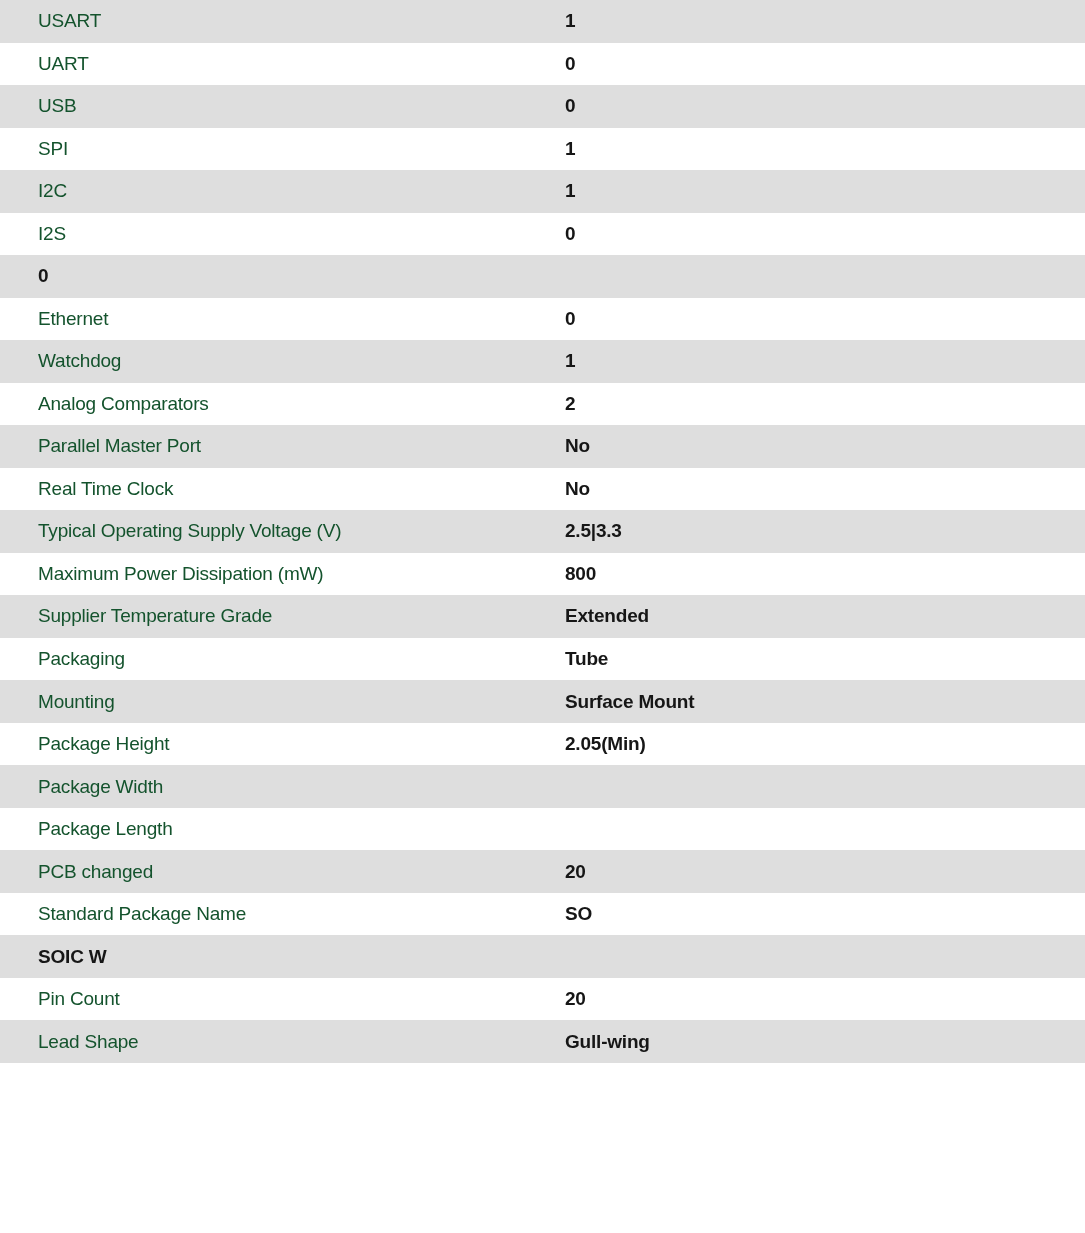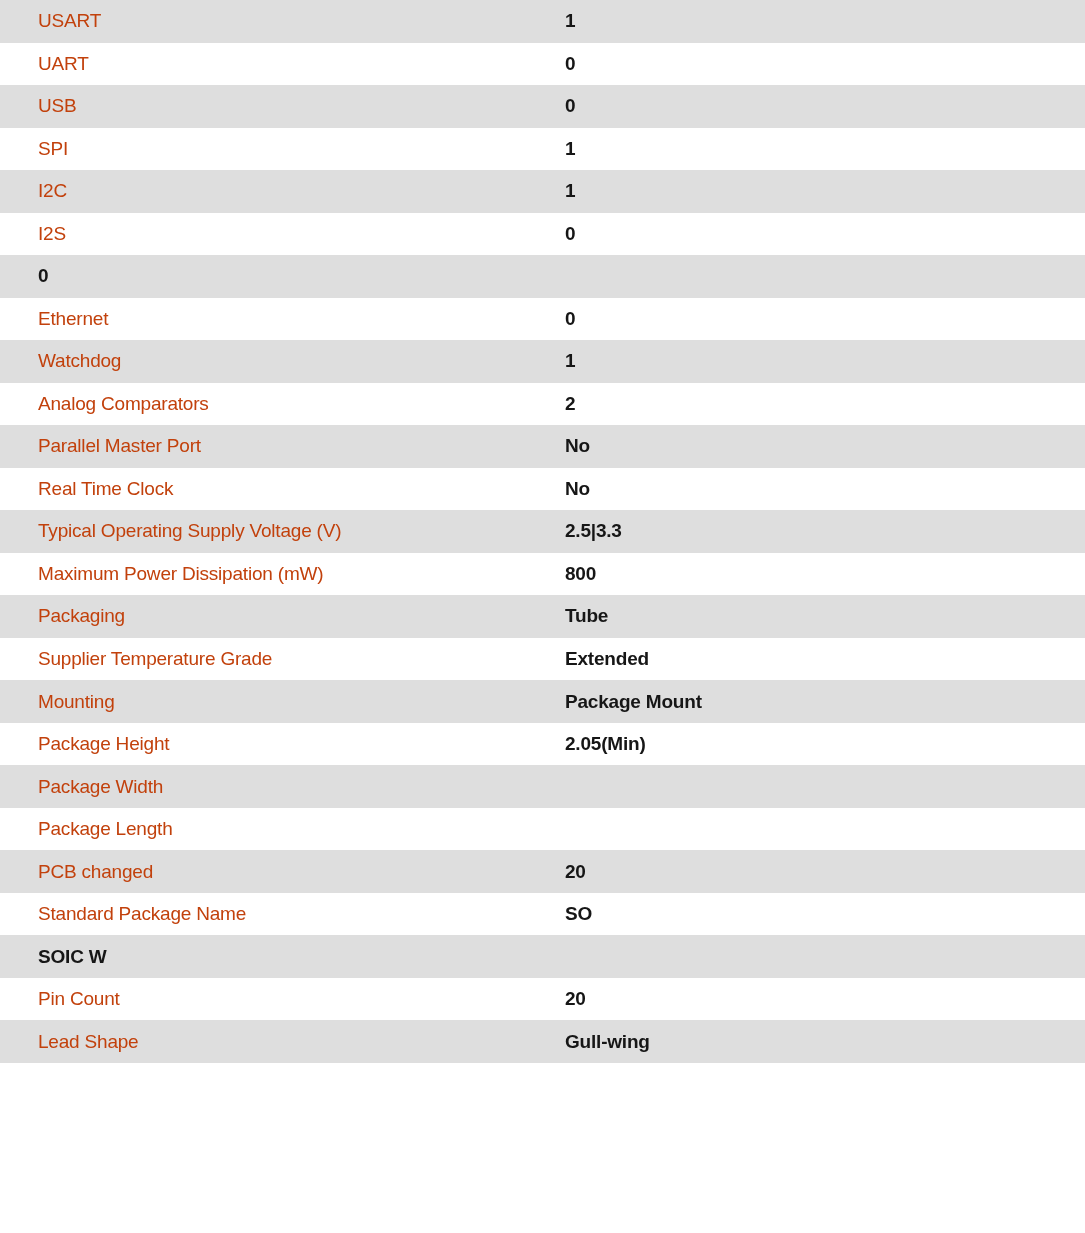--- a/index.html
+++ b/index.html
@@ -24,21 +24,21 @@
     padding-left: 38px;
     background: #ffffff;
   }
   .row:nth-child(odd) {
     background: #dedede;
   }
   .label {
     flex: 0 0 527px;
     font-size: 19px;
     font-weight: 400;
-    color: #c2410c;
+    color: #14532d;
     letter-spacing: -0.2px;
     white-space: nowrap;
   }
   .value {
     flex: 1 1 auto;
     font-size: 19px;
     font-weight: 700;
     color: #161616;
     letter-spacing: -0.2px;
     white-space: nowrap;
@@ -97,30 +97,30 @@
   </div>
   <div class="row">
     <span class="label">Typical Operating Supply Voltage (V)</span>
     <span class="value">2.5|3.3</span>
   </div>
   <div class="row">
     <span class="label">Maximum Power Dissipation (mW)</span>
     <span class="value">800</span>
   </div>
   <div class="row">
+    <span class="label">Supplier Temperature Grade</span>
+    <span class="value">Extended</span>
+  </div>
+  <div class="row">
     <span class="label">Packaging</span>
     <span class="value">Tube</span>
   </div>
   <div class="row">
-    <span class="label">Supplier Temperature Grade</span>
-    <span class="value">Extended</span>
-  </div>
-  <div class="row">
     <span class="label">Mounting</span>
-    <span class="value">Package Mount</span>
+    <span class="value">Surface Mount</span>
   </div>
   <div class="row">
     <span class="label">Package Height</span>
     <span class="value">2.05(Min)</span>
   </div>
   <div class="row">
     <span class="label">Package Width</span>
   </div>
   <div class="row">
     <span class="label">Package Length</span>

